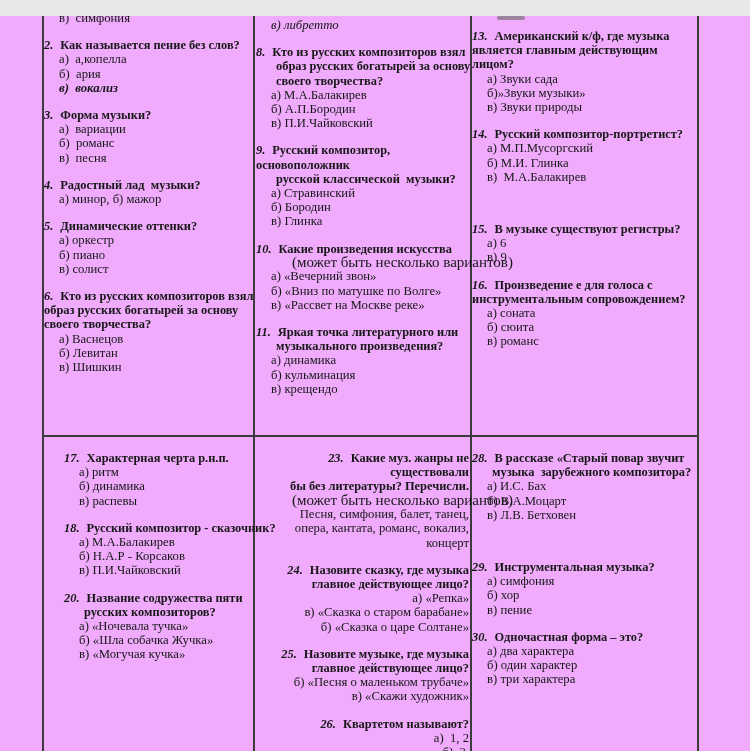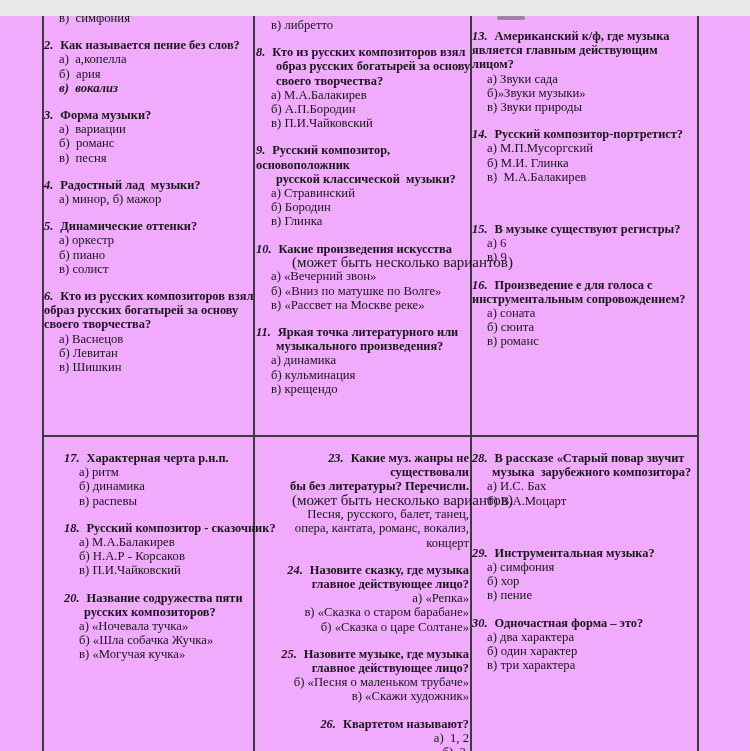--- a/index.html
+++ b/index.html
@@ -18,21 +18,21 @@
   .q-cont{font-weight:bold;font-size:12.4px;}
   .q-cont.ind{padding-left:20px;}
   .q-opt{font-size:12.7px;padding-left:15px;}
   .q-opt.em{font-weight:bold;font-style:italic;}
   .q-note{font-size:15px;line-height:13.5px;padding-left:36px;white-space:pre;}
   .q-body{font-size:12.7px;padding-left:14px;}
   .question{margin-top:13px;}
   .question.spacer{margin-top:38px;}
   .fragment{margin-top:0;}
   .cell[data-cell="top-left"] .fragment{margin-top:-5px;}
-  .cell[data-cell="top-middle"] .fragment{margin-top:2px;}
+  .cell[data-cell="top-middle"] .fragment{margin-top:2px;font-style:italic;}
   .cell[data-cell="top-left"]   {left:44px;  top:0;     width:209px; height:419px;}
   .cell[data-cell="top-middle"] {left:256px; top:0;     width:213px; height:419px;}
   .cell[data-cell="top-right"]  {left:472px; top:0;     width:225px; height:419px;}
   .cell[data-cell="bottom-left"]  {left:44px;  top:422px; width:247px; height:329px;padding-left:20px;}
   .cell[data-cell="bottom-middle"]{left:256px; top:422px; width:213px; height:329px;text-align:right;}
   .cell[data-cell="bottom-right"] {left:472px; top:422px; width:225px; height:329px;}
   .smudge{position:absolute;left:497px;top:0;width:28px;height:4px;background:#6f6f6f;opacity:.65;border-radius:2px;}
 </style>
 </head>
 <body>
@@ -161,21 +161,21 @@
         <div class="q-opt">б) «Шла собачка Жучка»</div>
         <div class="q-opt">в) «Могучая кучка»</div>
       </div>
     </div>
   <div class="cell" data-cell="bottom-middle">
       <div class="question">
         <div class="q-line"><span class="q-num">23.</span><span class="q-title">Какие муз. жанры не</span></div>
         <div class="q-cont">существовали</div>
         <div class="q-cont ind">бы без литературы? Перечисли.</div>
         <div class="q-note">(может быть несколько вариантов)</div>
-        <div class="q-body">Песня, русского, балет, танец,</div>
+        <div class="q-body">Песня, симфония, балет, танец,</div>
         <div class="q-body">опера, кантата, романс, вокализ,</div>
         <div class="q-body">концерт</div>
       </div>
       <div class="question">
         <div class="q-line"><span class="q-num">24.</span><span class="q-title">Назовите сказку, где музыка</span></div>
         <div class="q-cont ind">главное действующее лицо?</div>
         <div class="q-opt">а) «Репка»</div>
         <div class="q-opt">в) «Сказка о старом барабане»</div>
         <div class="q-opt">б) «Сказка о царе Солтане»</div>
       </div>
@@ -190,20 +190,21 @@
         <div class="q-opt">а)  1, 2</div>
         <div class="q-opt">б)  3.</div>
       </div>
     </div>
   <div class="cell" data-cell="bottom-right">
       <div class="question">
         <div class="q-line"><span class="q-num">28.</span><span class="q-title">В рассказе «Старый повар звучит</span></div>
         <div class="q-cont ind">музыка  зарубежного композитора?</div>
         <div class="q-opt">а) И.С. Бах</div>
         <div class="q-opt">б) В.А.Моцарт</div>
+        <div class="q-opt">в) Л.В. Бетховен</div>
       </div>
       <div class="question spacer">
         <div class="q-line"><span class="q-num">29.</span><span class="q-title">Инструментальная музыка?</span></div>
         <div class="q-opt">а) симфония</div>
         <div class="q-opt">б) хор</div>
         <div class="q-opt">в) пение</div>
       </div>
       <div class="question">
         <div class="q-line"><span class="q-num">30.</span><span class="q-title">Одночастная форма – это?</span></div>
         <div class="q-opt">а) два характера</div>

